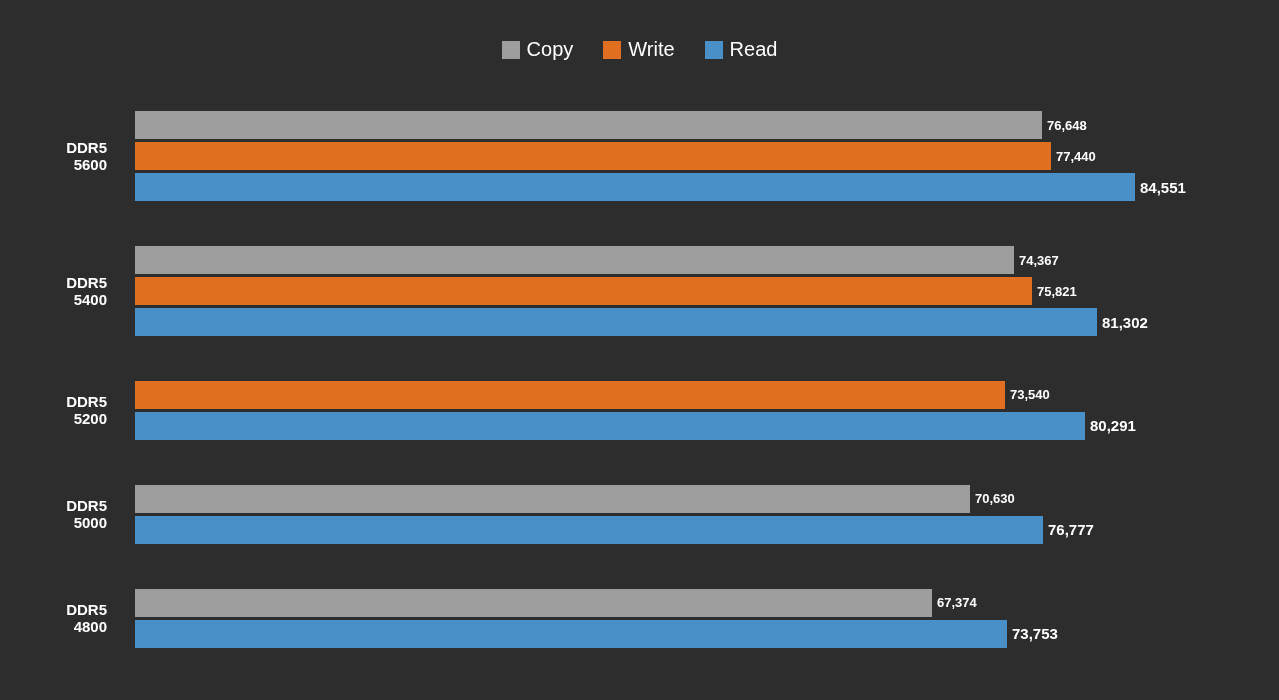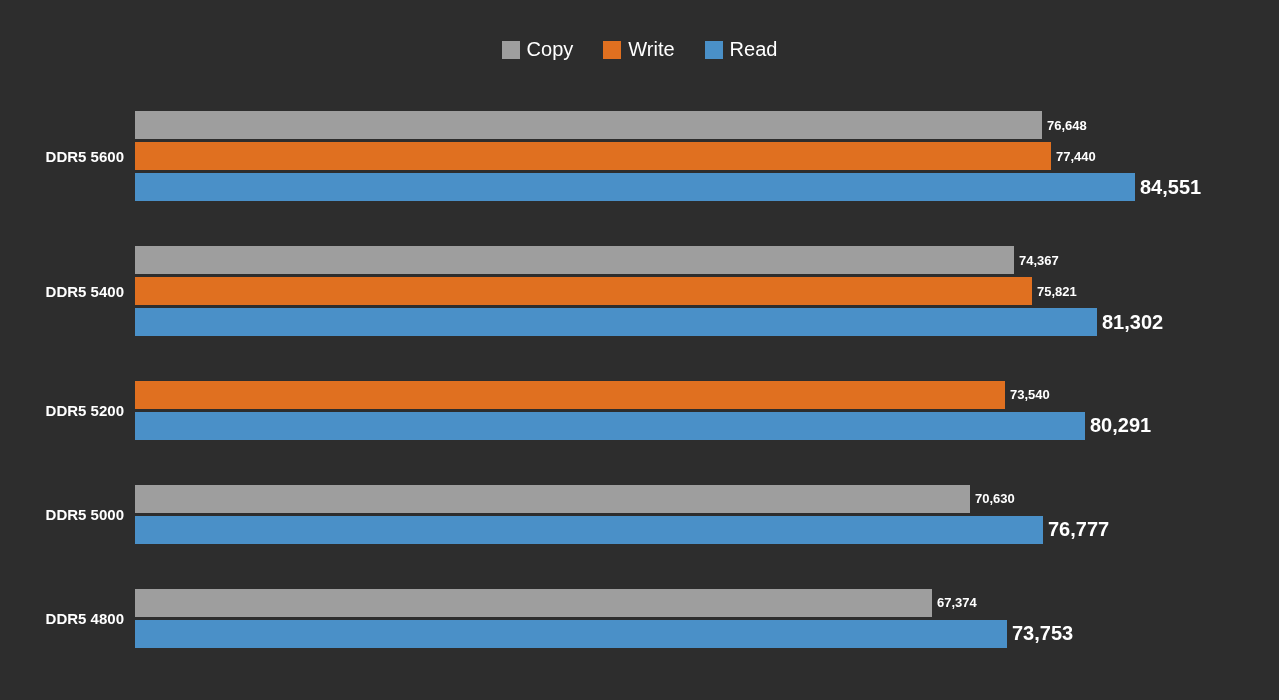--- a/index.html
+++ b/index.html
@@ -61,21 +61,21 @@
       gap: 0;
       width: 100%;
     }
 
     .row-label {
       color: #ffffff;
       font-size: 15px;
       font-weight: bold;
       width: 105px;
       text-align: right;
-      padding-right: 11px;
+      padding-right: 28px;
       flex-shrink: 0;
     }
 
     .bars-group {
       display: flex;
       flex-direction: column;
       gap: 3px;
       flex: 1;
     }
 
@@ -110,21 +110,21 @@
       color: #ffffff;
       font-size: 13px;
       font-weight: bold;
       margin-left: 5px;
       white-space: nowrap;
       flex-shrink: 0;
     }
 
     .bar-value-large {
       color: #ffffff;
-      font-size: 20px;
+      font-size: 15px;
       font-weight: bold;
       margin-left: 5px;
       white-space: nowrap;
       flex-shrink: 0;
     }
   </style>
 </head>
 <body>
 
 <div class="chart-title"></div>

